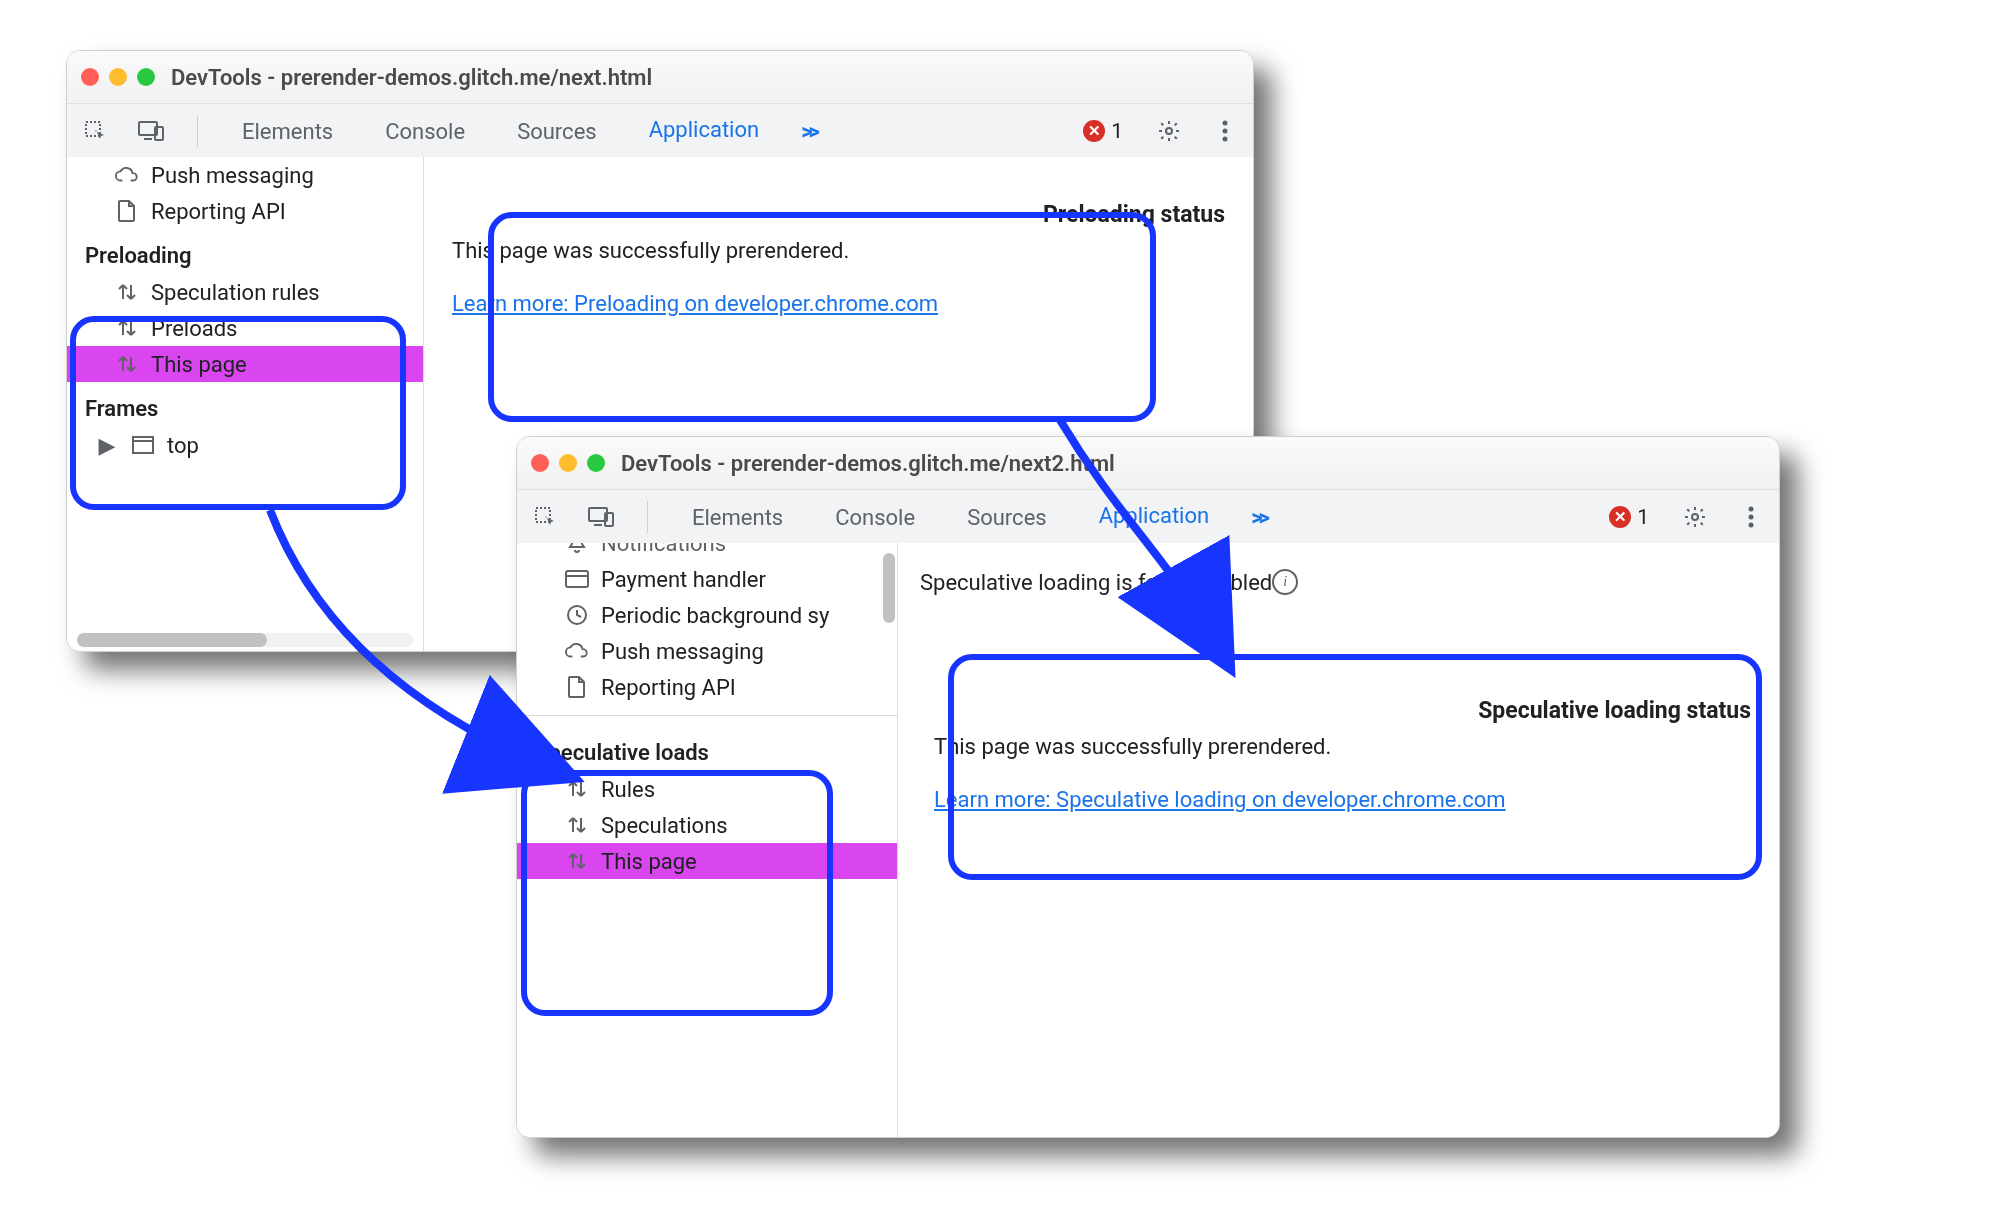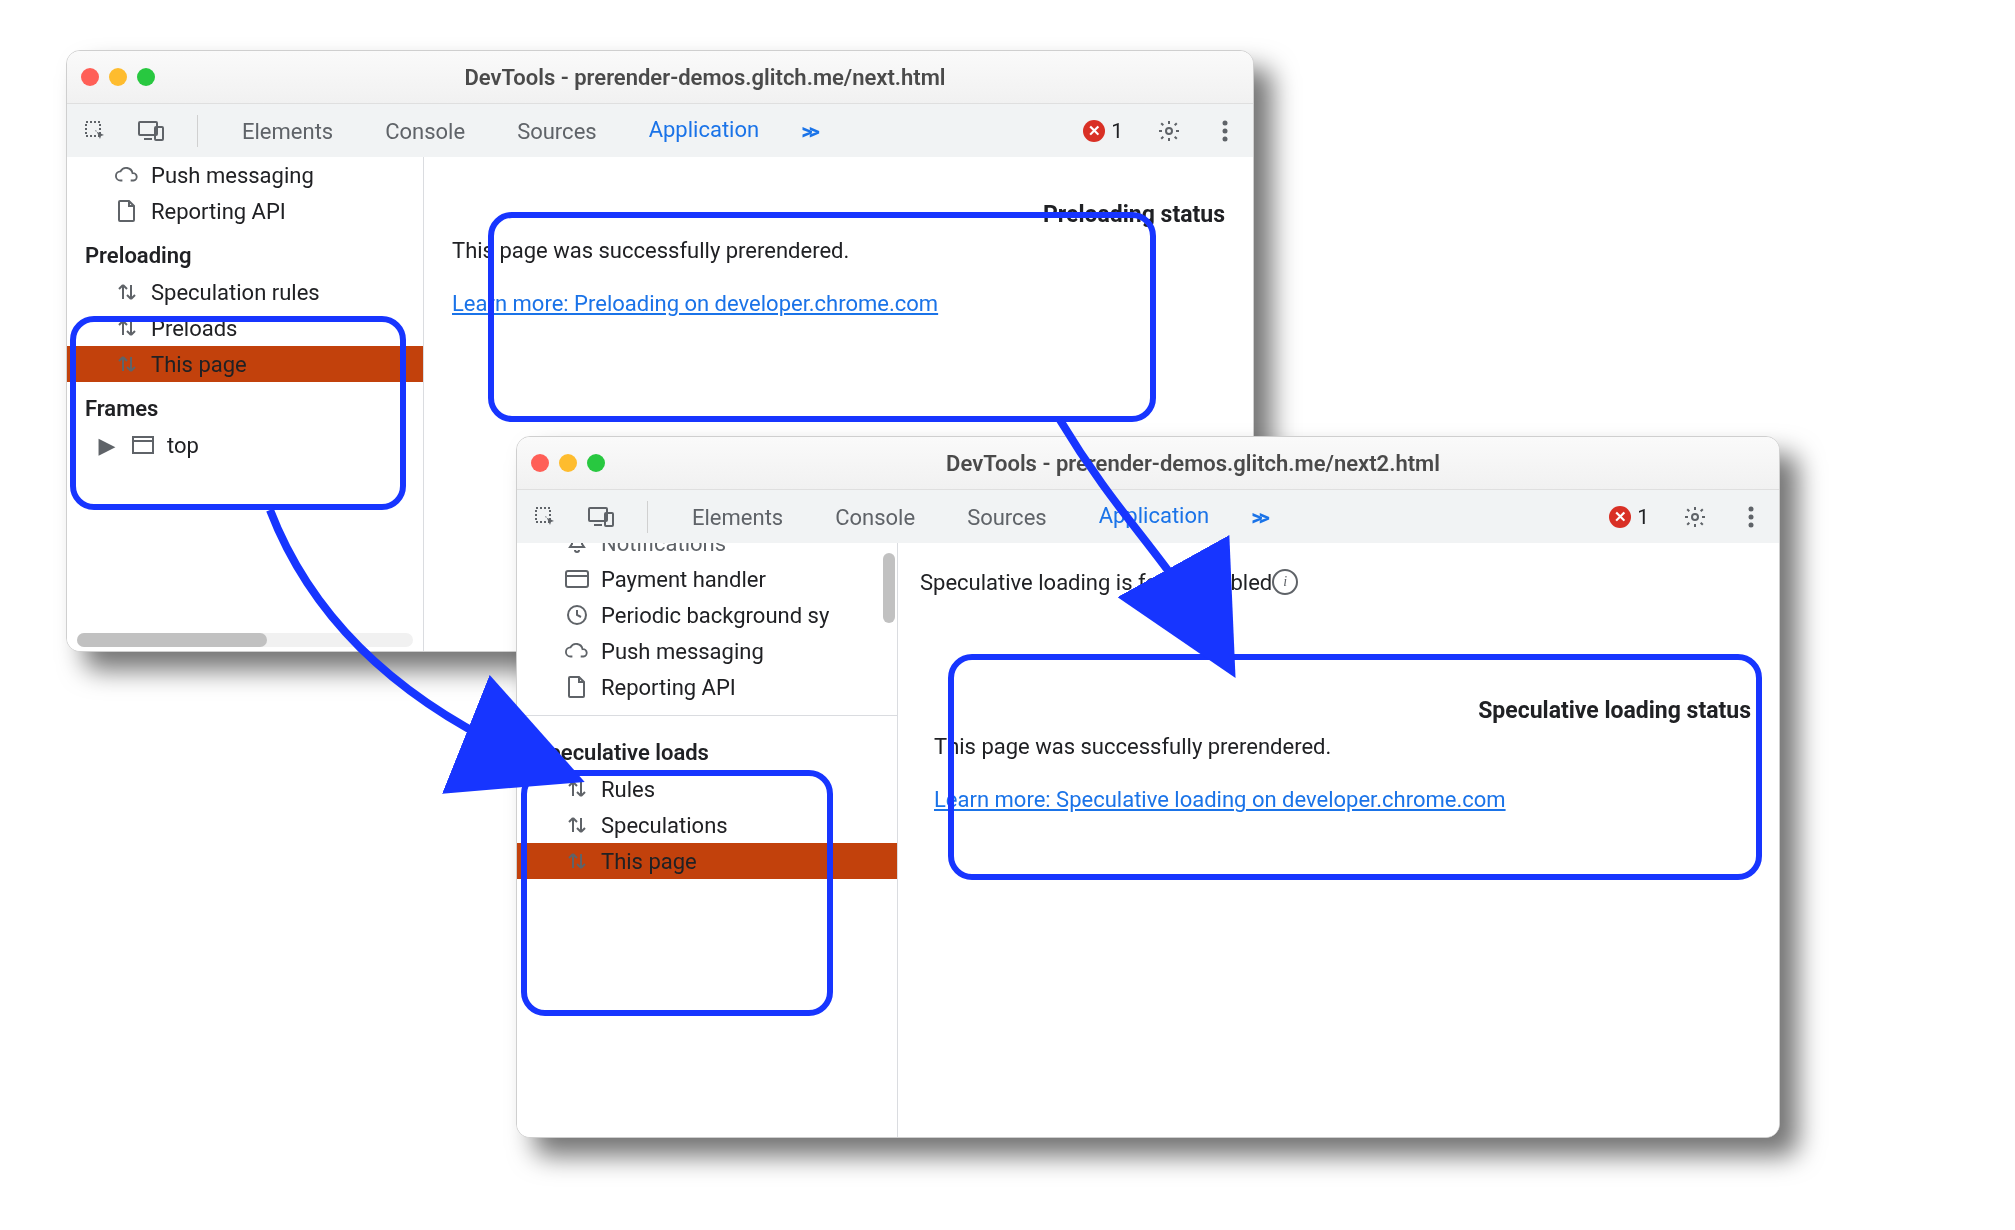--- a/index.html
+++ b/index.html
@@ -4,36 +4,36 @@
 <style>
   html,body{margin:0;padding:0;font-family:-apple-system,BlinkMacSystemFont,"Segoe UI",Roboto,Helvetica,Arial,sans-serif;color:#202124;}
   body{width:2015px;height:1230px;position:relative;background:#fff;}
   .window{position:absolute;background:#fff;border:1px solid #cfcfcf;border-radius:14px;box-shadow:18px 18px 26px rgba(0,0,0,.55);overflow:hidden;}
   .titlebar{height:52px;background:linear-gradient(#fafafa,#f1f1f1);border-bottom:1px solid #dfdfdf;display:flex;align-items:center;padding:0 14px;}
   .traffic{display:flex;gap:10px;margin-right:16px;flex:0 0 auto;}
   .dot{width:18px;height:18px;border-radius:50%;}
   .dot.r{background:#ff5f57;}
   .dot.y{background:#febc2e;}
   .dot.g{background:#28c840;}
-  .title{font-size:22px;font-weight:600;color:#4a4a4a;text-align:center;flex:1;white-space:nowrap;overflow:hidden;text-overflow:ellipsis;}
+  .title{font-size:22px;font-weight:600;color:#4a4a4a;flex:1;white-space:nowrap;overflow:hidden;text-overflow:ellipsis;}
   .toolbar{height:54px;border-bottom:1px solid #d9d9d9;background:#f1f3f4;display:flex;align-items:center;padding:0 10px;gap:20px;font-size:22px;color:#5f6368;}
   .tb-divider{width:1px;height:32px;background:#d0d0d0;margin:0 8px;}
   .tab{padding:0 16px;height:54px;display:flex;align-items:center;cursor:pointer;}
   .tab.active{color:#1a73e8;border-bottom:3px solid #1a73e8;font-weight:400;}
   .more-chevrons{color:#1a73e8;font-size:22px;font-weight:700;letter-spacing:-4px;padding:0 6px;}
   .err-badge{display:flex;align-items:center;gap:6px;padding:0 8px;}
   .err-icon{width:22px;height:22px;border-radius:50%;background:#d93025;color:#fff;display:flex;align-items:center;justify-content:center;font-size:15px;font-weight:700;line-height:1;}
   .err-count{font-size:21px;color:#202124;}
   .icon-btn{width:36px;height:36px;display:flex;align-items:center;justify-content:center;color:#5f6368;border-radius:4px;}
   .body{display:flex;position:absolute;top:106px;bottom:0;left:0;right:0;}
   .sidebar{width:356px;border-right:1px solid #dadce0;overflow:hidden;background:#fff;font-size:22px;position:relative;}
   .main{flex:1;background:#fff;position:relative;padding:20px 0 0 0;font-size:22px;}
   .sb-item{display:flex;align-items:center;gap:12px;height:36px;padding-left:36px;white-space:nowrap;}
   .sb-item.indent{padding-left:48px;}
-  .sb-item.sel{background:#c2410c;}
+  .sb-item.sel{background:#d946ef;}
   .sb-cat{font-weight:600;padding:14px 0 6px 18px;}
   .ic{width:24px;height:24px;flex:0 0 24px;display:flex;align-items:center;justify-content:center;color:#5f6368;}
   .scrollbar-h{position:absolute;bottom:4px;left:10px;right:10px;height:14px;background:#f1f1f1;border-radius:7px;}
   .scrollbar-h .thumb{position:absolute;left:0;top:0;height:14px;width:190px;background:#c1c1c1;border-radius:7px;}
   .scrollbar-v{position:absolute;top:6px;right:2px;width:12px;height:70px;background:#c1c1c1;border-radius:6px;}
   .panel-title{font-size:23px;font-weight:700;margin:6px 0 10px 0;text-align:right;}
   .panel-text{font-size:22px;margin-bottom:28px;}
   .panel-link{color:#1a73e8;text-decoration:underline;font-size:22px;}
   .status-line{display:flex;align-items:center;padding:6px 0 0 22px;font-size:22px;}
   .info-icon{width:22px;height:22px;border:2px solid #5f6368;border-radius:50%;display:inline-flex;align-items:center;justify-content:center;font-size:14px;font-family:Georgia,serif;font-style:italic;color:#5f6368;}

